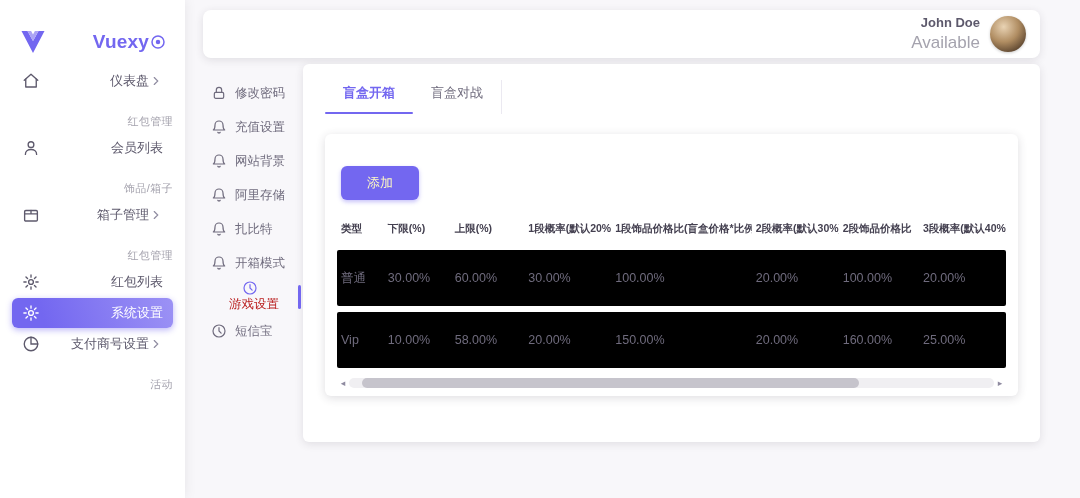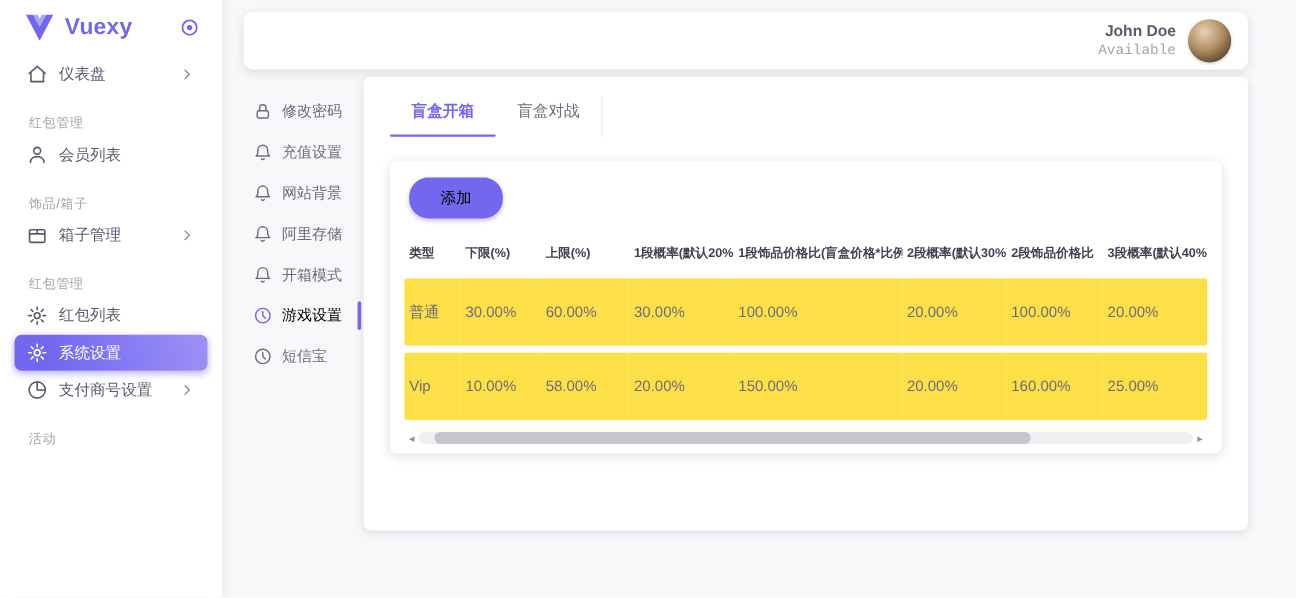--- a/index.html
+++ b/index.html
@@ -7,21 +7,22 @@
   body {
     font-family:"Liberation Sans","DejaVu Sans",sans-serif;
     background:#f8f7fa; color:#5d596c; font-size:13px;
   }
   .app { display:flex; width:1080px; height:498px; }
 
   
   .sidebar {
     width:185px; min-width:185px; background:#fff; height:100%;
     box-shadow:0 0 12px rgba(0,0,0,.08); position:relative; z-index:2;
-    padding-top:2px;
+    padding-top:21px;
+    text-align:right;
   }
   .logo-row { display:flex; align-items:center; padding:10px 18px 12px 20px; }
   .logo-mark { width:26px; height:22px; }
   .logo-text { font-size:19px; font-weight:bold; color:#7367f0; margin-left:8px; letter-spacing:.2px; flex:1; }
   .pin-toggle { width:18px; height:18px; color:#7367f0; cursor:pointer; }
 
   .nav-section {
     margin:18px 12px 4px 24px; font-size:11px; color:#a5a3ae; letter-spacing:.4px;
     white-space:nowrap; overflow:hidden;
   }
@@ -40,37 +41,37 @@
 
   
   .main { flex:1; padding:10px 40px 0 18px; min-width:0; }
   .topbar {
     height:48px; background:#fff; border-radius:8px;
     box-shadow:0 2px 8px rgba(47,43,61,.12);
     display:flex; align-items:center; justify-content:flex-end; padding:0 14px;
   }
   .user-meta { text-align:right; margin-right:10px; line-height:1.25; }
   .user-name { font-size:13px; font-weight:bold; color:#5d596c; }
-  .user-status { font-size:12px; color:#a5a3ae;font-family:Liberation Mono, monospace; }
+  .user-status { font-size:17px; color:#a5a3ae; }
   .avatar {
     width:36px; height:36px; border-radius:50%; cursor:pointer;
     background:radial-gradient(circle at 38% 30%, #e9d3b4 0%, #b08d62 45%, #5d4630 80%, #3c2d1e 100%);
     box-shadow:0 1px 3px rgba(0,0,0,.2);
   }
 
   .content-row { display:flex; margin-top:6px; }
 
   
   .smenu { width:100px; min-width:100px; padding:12px 6px 0 8px; }
   .smenu-item {
     display:flex; align-items:center; height:34px; color:#6f6b7d;
     cursor:pointer; position:relative; font-size:12.5px; white-space:nowrap;text-align:center;
   }
   .smenu-item .sm-icon { width:16px; height:16px; margin-right:8px; flex-shrink:0; color:#6f6b7d; }
-  .smenu-item.active { color:#000000; }
+  .smenu-item.active { color:#b91c1c;flex-direction:column; }
   .smenu-item.active .sm-icon { color:#7367f0; }
   .smenu-item.active::after {
     content:""; position:absolute; right:-4px; top:5px; bottom:5px; width:3px;
     background:#7367f0; border-radius:2px;
   }
 
   
   .panel {
     flex:1; background:#fff; border-radius:6px; min-width:0;
     box-shadow:0 2px 8px rgba(47,43,61,.12); height:378px;
@@ -86,33 +87,33 @@
     content:""; position:absolute; left:0; right:0; bottom:0; height:2px;
     background:#7367f0; border-radius:2px;
   }
   .tab.inactive { border-right:1px solid #ebe9f1; }
 
   .inner-card {
     margin:20px 22px 0 22px; border-radius:6px; background:#fff;
     box-shadow:0 2px 10px rgba(47,43,61,.16); padding:12px 12px 6px 12px;
   }
   .btn-add {
-    display:inline-block; background:#7367f0; color:#000000; font-size:13px;
-    border:none; border-radius:16px; padding:8px 26px; cursor:pointer;
-    box-shadow:0 2px 4px rgba(115,103,240,.4); margin:2px 0 12px 4px;
+    display:inline-block; background:#7367f0; color:#fef9c3; font-size:13px;
+    border:none; border-radius:6px; padding:8px 26px; cursor:pointer;
+    box-shadow:0 2px 4px rgba(115,103,240,.4); margin:20px 0 12px 4px;
     font-family:inherit;
   }
 
   table.data-table { width:100%; border-collapse:separate; border-spacing:0 6px; table-layout:fixed; }
   .data-table th {
     font-size:10.5px; font-weight:bold; color:#444050; text-align:left;
     padding:4px 2px 8px 4px; white-space:nowrap; overflow:hidden;
   }
   .data-table td {
-    background:#fde047; font-size:12.5px; color:#6f6b7d;
+    background:#000000; font-size:12.5px; color:#6f6b7d;
     padding:4px 2px 4px 4px; height:56px; vertical-align:middle;
   }
   .data-table td.col-type { padding-right:14px; word-break:break-all; }
   .data-table tr td:first-child { border-radius:2px 0 0 2px; }
   .data-table tr td:last-child { border-radius:0 2px 2px 0; }
 
   .hscroll { display:flex; align-items:center; height:14px; margin-top:2px; }
   .hs-arrow { font-size:9px; color:#8f8ba0; width:12px; text-align:center; cursor:pointer; line-height:14px; }
   .hs-track { flex:1; height:10px; background:#f0eff2; border-radius:5px; position:relative; }
   .hs-thumb { position:absolute; left:2%; width:77%; top:0; height:10px; background:#c6c4cc; border-radius:5px; cursor:grab; }
@@ -237,20 +238,27 @@
               <path d="M10.3 20a2 2 0 0 0 3.4 0"></path>
             </svg>
           <span>网站背景</span>
         </div>
         <div class="smenu-item">
           <svg class="sm-icon" viewBox="0 0 24 24" fill="none" stroke="currentColor" stroke-width="1.8" stroke-linecap="round" stroke-linejoin="round">
               <path d="M18 9a6 6 0 1 0-12 0c0 6-2.5 7.5-2.5 7.5h17S18 15 18 9"></path>
               <path d="M10.3 20a2 2 0 0 0 3.4 0"></path>
             </svg>
           <span>阿里存储</span>
+        </div>
+        <div class="smenu-item">
+          <svg class="sm-icon" viewBox="0 0 24 24" fill="none" stroke="currentColor" stroke-width="1.8" stroke-linecap="round" stroke-linejoin="round">
+              <path d="M18 9a6 6 0 1 0-12 0c0 6-2.5 7.5-2.5 7.5h17S18 15 18 9"></path>
+              <path d="M10.3 20a2 2 0 0 0 3.4 0"></path>
+            </svg>
+          <span>扎比特</span>
         </div>
         <div class="smenu-item">
           <svg class="sm-icon" viewBox="0 0 24 24" fill="none" stroke="currentColor" stroke-width="1.8" stroke-linecap="round" stroke-linejoin="round">
               <path d="M18 9a6 6 0 1 0-12 0c0 6-2.5 7.5-2.5 7.5h17S18 15 18 9"></path>
               <path d="M10.3 20a2 2 0 0 0 3.4 0"></path>
             </svg>
           <span>开箱模式</span>
         </div>
         <div class="smenu-item active">
           <svg class="sm-icon" viewBox="0 0 24 24" fill="none" stroke="currentColor" stroke-width="1.8" stroke-linecap="round">

